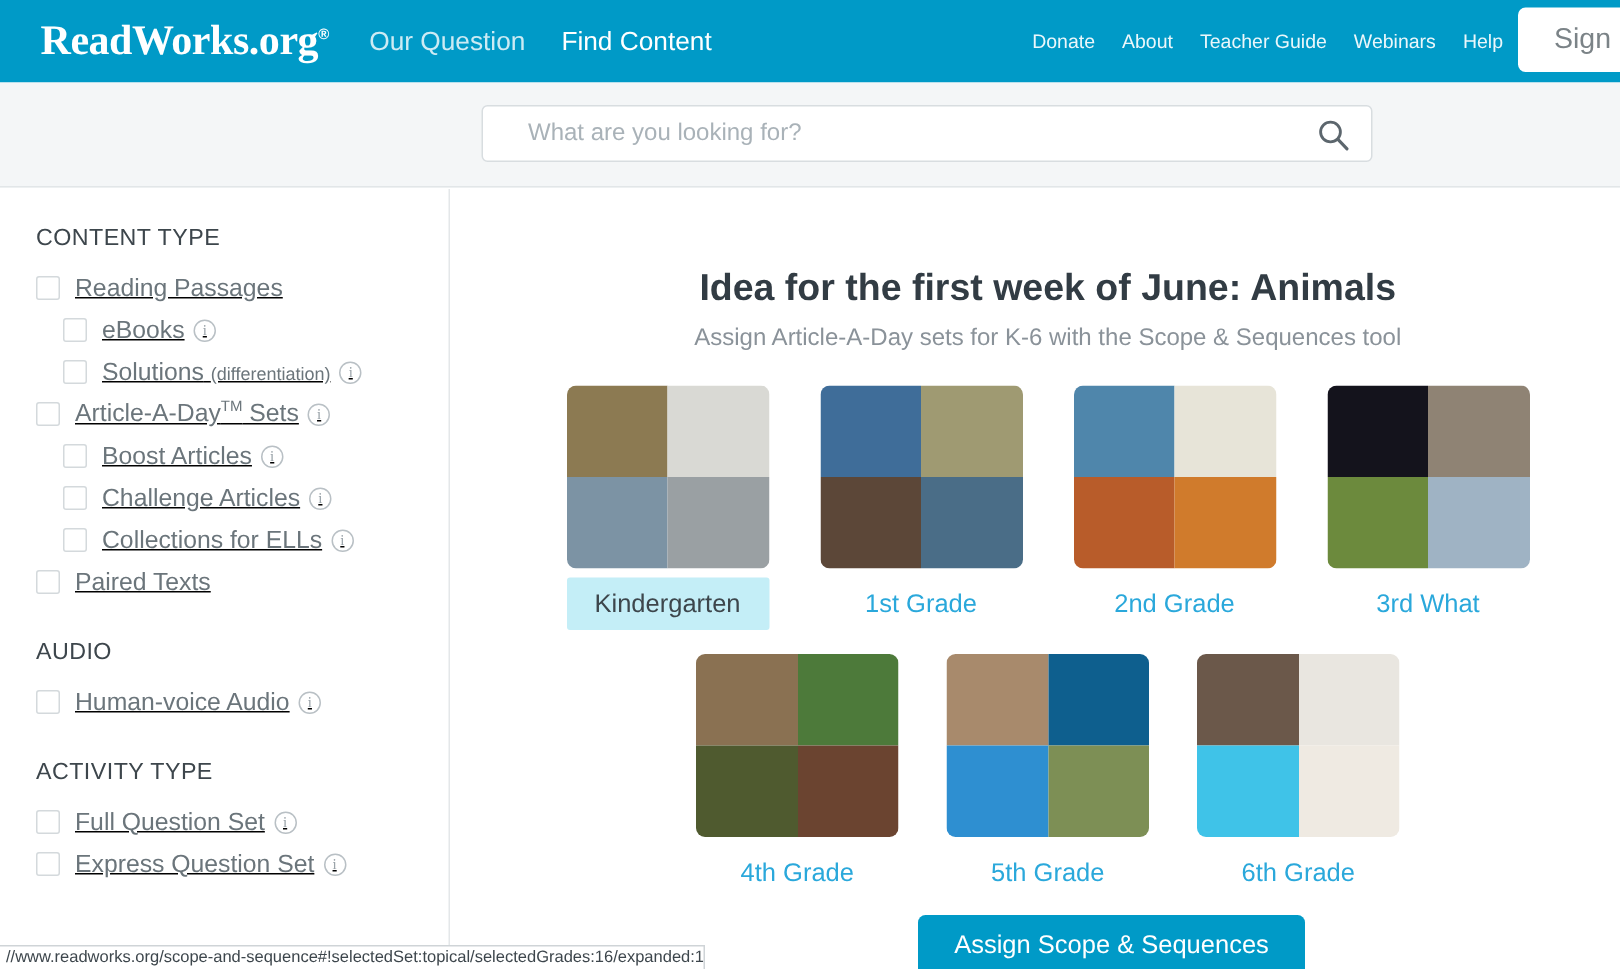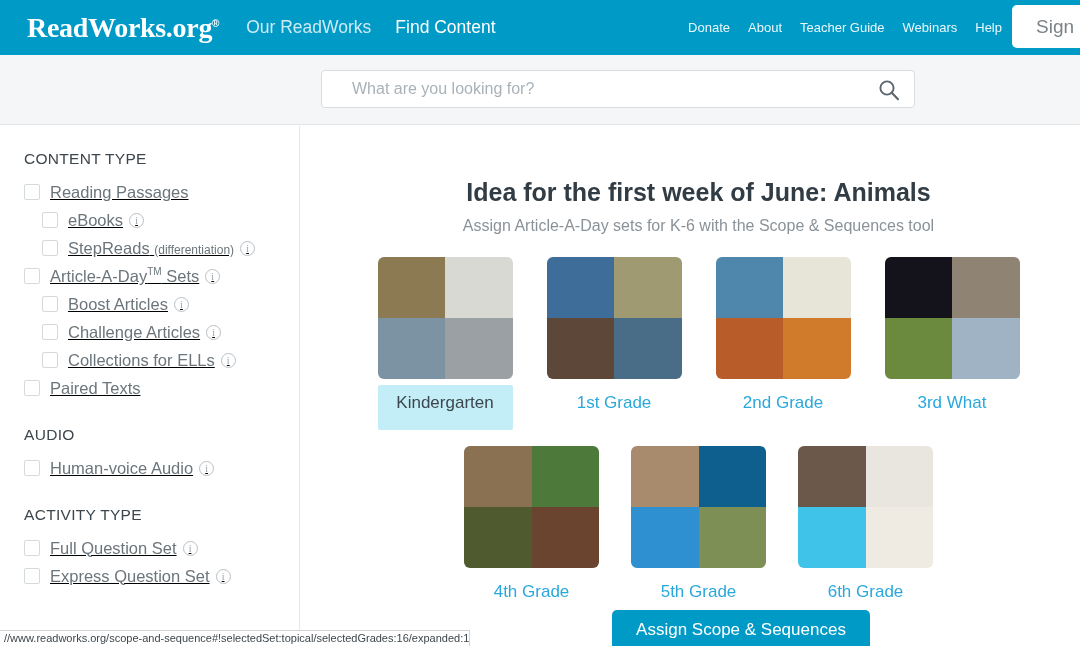--- a/index.html
+++ b/index.html
@@ -196,21 +196,21 @@
     border-radius: 6px;
     overflow: hidden;
     display: grid;
     grid-template-columns: 1fr 1fr;
     grid-template-rows: 1fr 1fr;
   }
   .collage div { width: 100%; height: 100%; }
   .grade-label {
     margin-top: 6px;
     width: 135px;
-    height: 45px;
+    height: 35px;
     line-height: 35px;
     text-align: center;
     font-size: 17px;
     color: #2aa8db;
   }
   .grade-card.selected .grade-label {
     background: #c4eef7;
     color: #3d464c;
     border-radius: 2px;
   }
@@ -247,21 +247,21 @@
 </head>
 <body>
 
 <div class="page">
 
   <div class="header">
     <div class="brand">
       <span>ReadWorks.org</span><span class="reg">®</span>
     </div>
     <div class="nav-left">
-      <a href="#">Our ReadWorks</a>
+      <a href="#">Our Question</a>
       <a href="#" class="active">Find Content</a>
     </div>
     <div class="nav-right">
       <a href="#">Donate</a>
       <a href="#">About</a>
       <a href="#">Teacher Guide</a>
       <a href="#">Webinars</a>
       <a href="#">Help</a>
       <div style="width:60px"></div>
     </div>
@@ -289,21 +289,21 @@
     </div>
 
     <div class="filter-row indent">
       <span class="cbox"></span>
       <span class="filter-label">eBooks</span>
       <span class="info-icon">i</span>
     </div>
 
     <div class="filter-row indent">
       <span class="cbox"></span>
-      <span class="filter-label"><span>StepReads</span> <span class="small">(differentiation)</span></span>
+      <span class="filter-label"><span>Solutions</span> <span class="small">(differentiation)</span></span>
       <span class="info-icon">i</span>
     </div>
 
     <div class="filter-row">
       <span class="cbox"></span>
       <span class="filter-label"><span>Article-A-Day</span><span class="sup">TM</span><span> Sets</span></span>
       <span class="info-icon">i</span>
     </div>
 
     <div class="filter-row indent">

